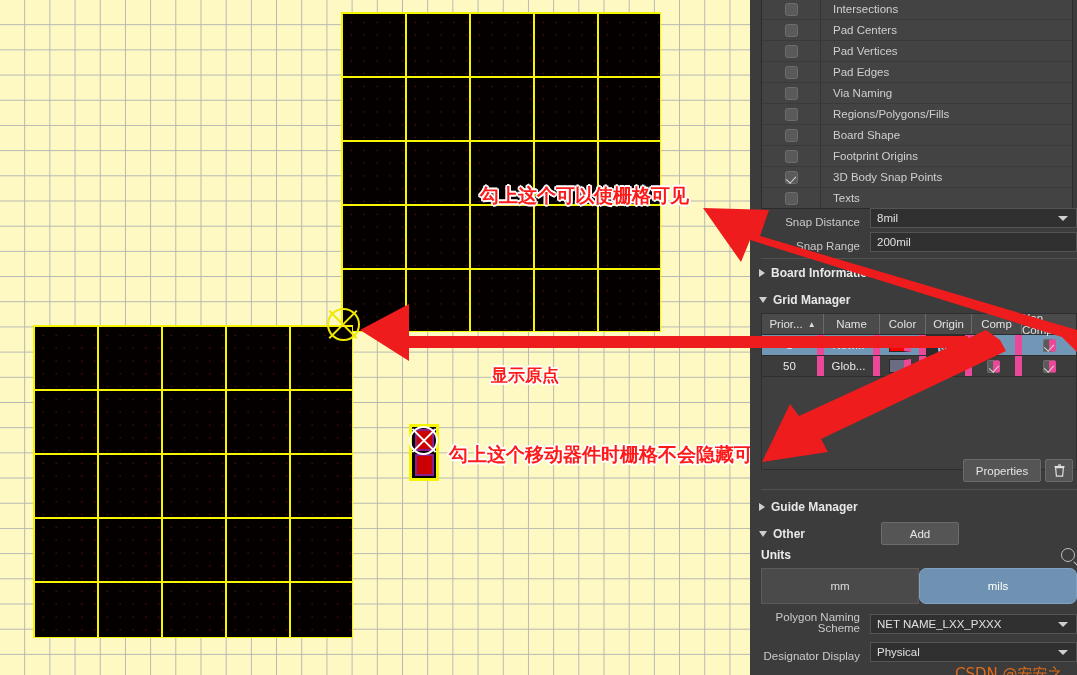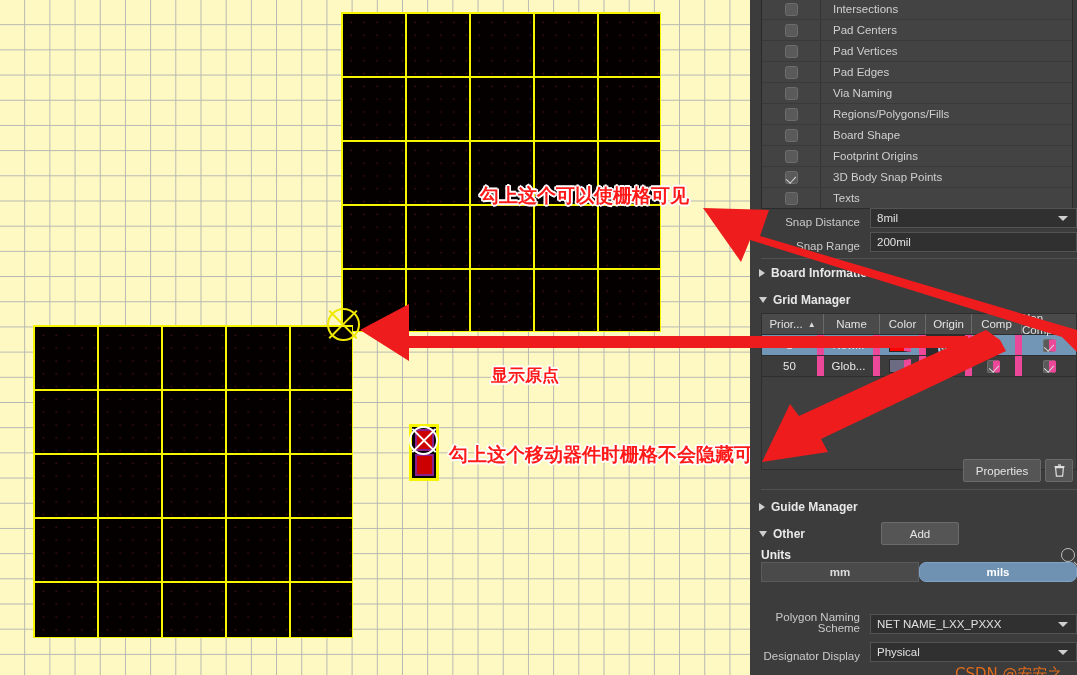--- a/index.html
+++ b/index.html
@@ -116,21 +116,21 @@
   #gm-body-pad{height:92px;border-left:1px solid #2e2e2e;border-right:1px solid #2e2e2e;
      border-bottom:1px solid #2e2e2e;background:#3f3f3f;}
 
   .btn{position:absolute;height:21px;background:#555;border:1px solid #6b6b6b;
      color:#e5e5e5;font-size:11.5px;display:flex;align-items:center;justify-content:center;
      border-radius:2px;}
 
   
   #units-box{position:absolute;left:11px;top:548px;width:316px;}
   #units-title{font-weight:bold;font-size:12px;color:#ececec;}
-  .seg{display:flex;height:20px;font-weight:bold;}
+  .seg{display:flex;margin-top:6px;height:36px;}
   .seg div{flex:1;display:flex;align-items:center;justify-content:center;
      font-size:11.5px;border:1px solid #5a5a5a;box-sizing:border-box;}
   .seg .off{background:#4a4a4a;color:#ddd;}
   .seg .on{background:#6f92b2;color:#fff;border-color:#7fa3c4;border-radius:7px;}
   .mag{position:absolute;right:2px;top:0;width:12px;height:12px;
      border:1.3px solid #bdbdbd;border-radius:50%;}
   .mag::after{content:"";position:absolute;right:-4px;bottom:-3px;width:5px;height:1.3px;
      background:#bdbdbd;transform:rotate(45deg);}
 
   #watermark{position:absolute;left:955px;top:665px;color:#f97316;font-size:15px;

